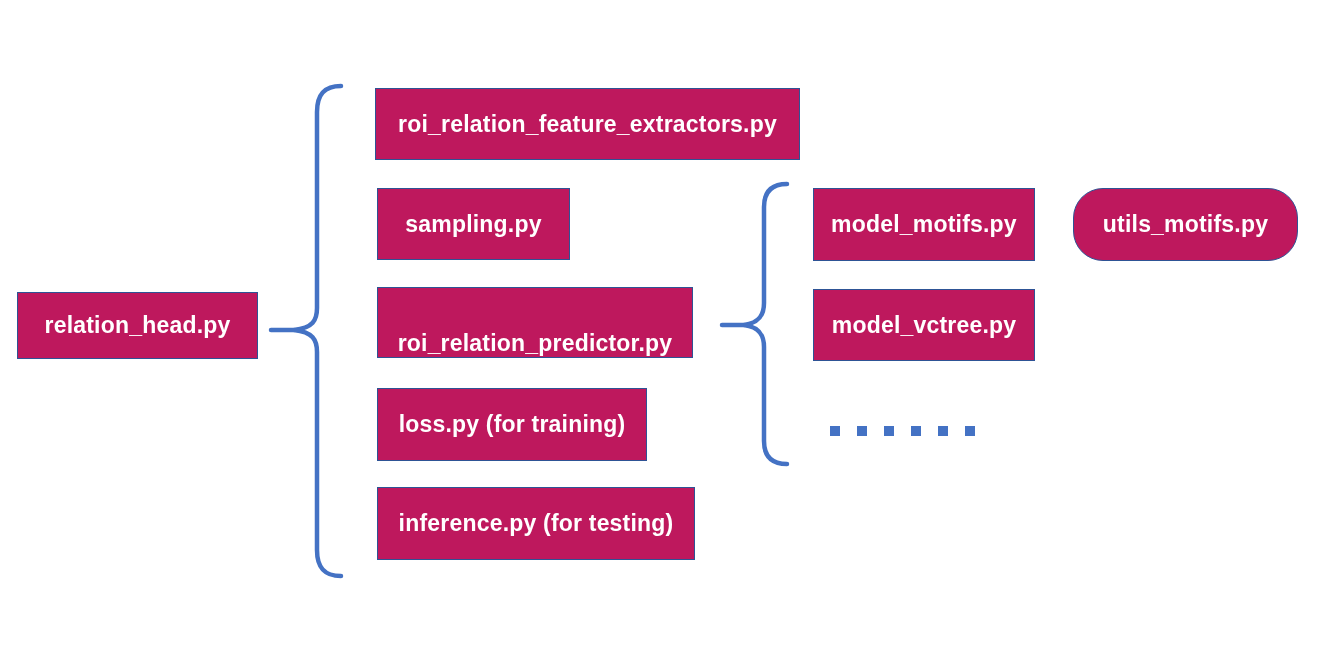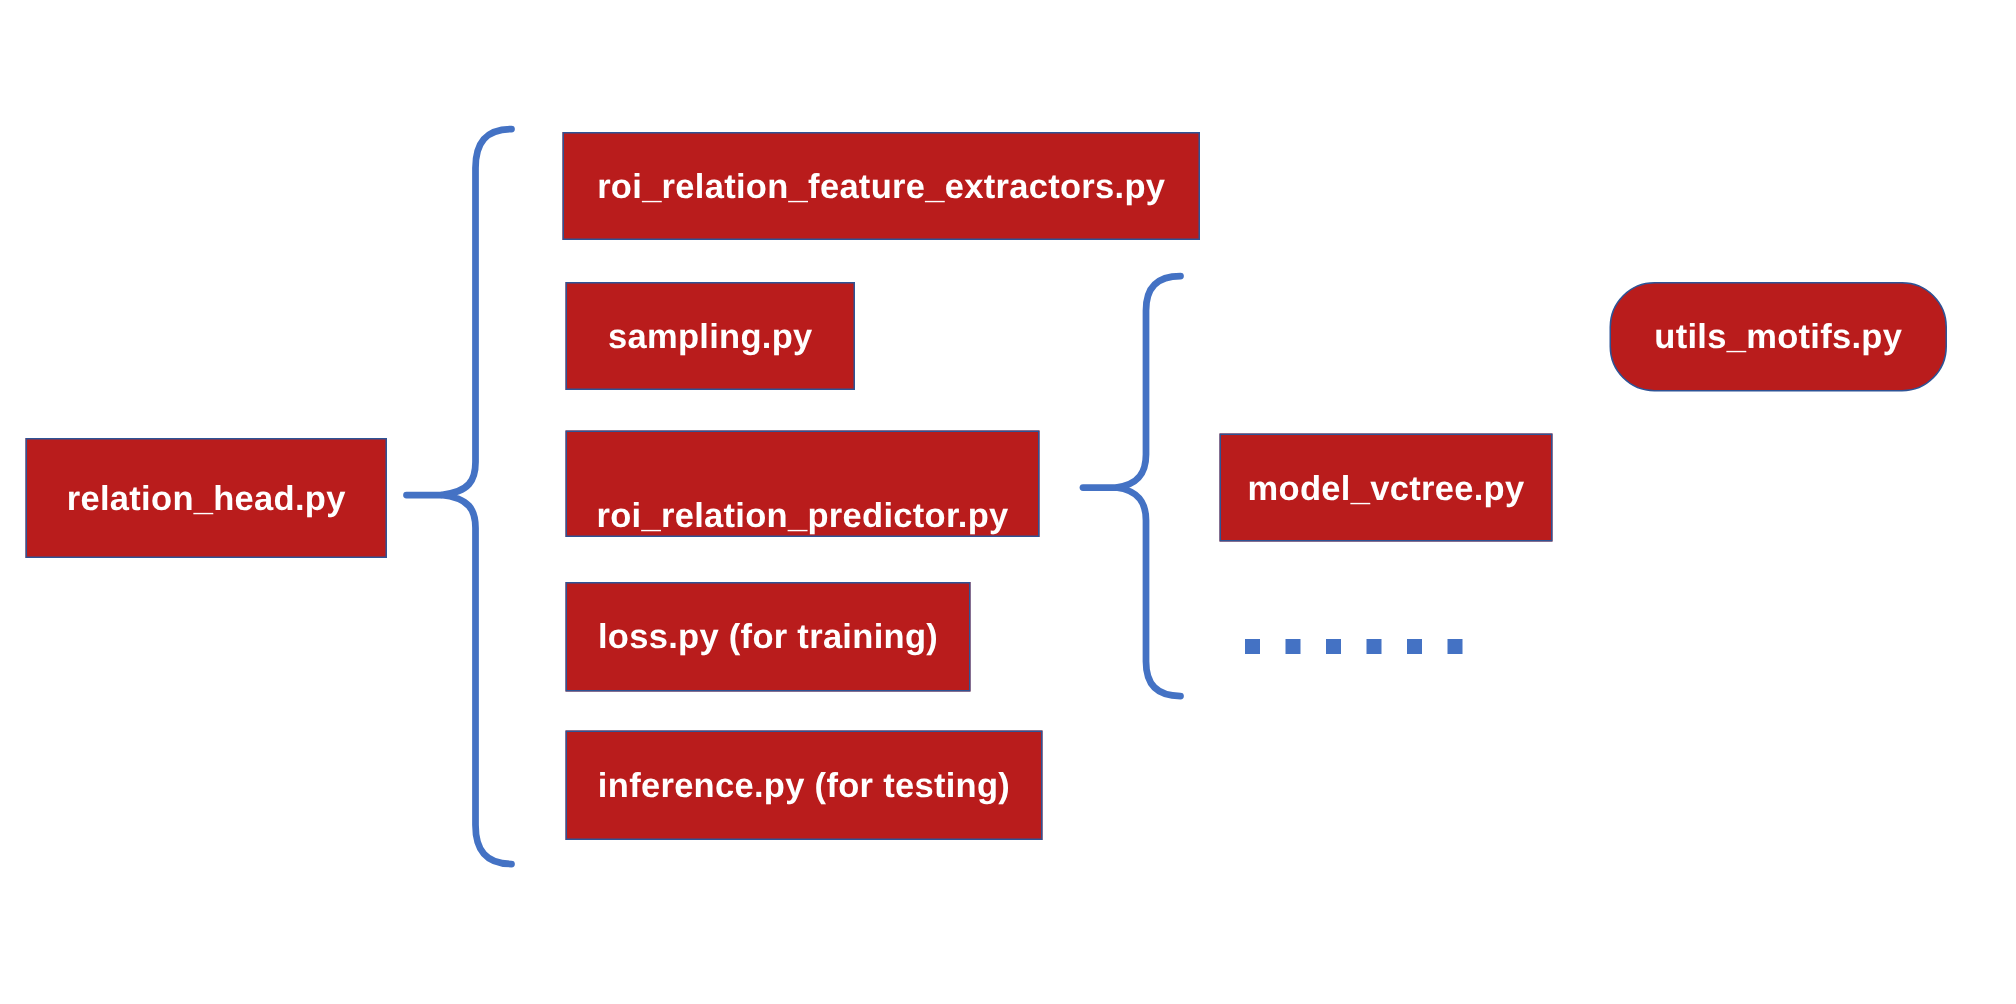--- a/index.html
+++ b/index.html
@@ -18,34 +18,34 @@
   .svg-overlay {
     position: absolute;
     left: 0;
     top: 0;
     width: 1344px;
     height: 669px;
     pointer-events: none;
   }
   .node {
     position: absolute;
-    background: #b91c1c;
+    background: #be185d;
     border: 1.5px solid #2E5395;
     box-sizing: border-box;
     display: flex;
     align-items: center;
     justify-content: center;
     color: #ffffff;
     font-size: 23px;
     font-weight: bold;
     white-space: nowrap;
     letter-spacing: 0.2px;
   }
   
-  .n-root        { left: 17px;   top: 292px; width: 241px; height: 80px; }
+  .n-root        { left: 17px;   top: 292px; width: 241px; height: 67px; }
   .n-extractors  { left: 375px;  top: 88px;  width: 425px; height: 72px; }
   .n-sampling    { left: 377px;  top: 188px; width: 193px; height: 72px; }
   .n-predictor   { left: 377px;  top: 287px; width: 316px; height: 71px; align-items: flex-end; }
   .n-loss        { left: 377px;  top: 388px; width: 270px; height: 73px; }
   .n-inference   { left: 377px;  top: 487px; width: 318px; height: 73px; }
   .n-model-motifs{ left: 813px;  top: 188px; width: 222px; height: 73px; }
   .n-utils-motifs{ left: 1073px; top: 188px; width: 225px; height: 73px; border-radius: 30px; }
   .n-model-vctree{ left: 813px;  top: 289px; width: 222px; height: 72px; text-align: right; }
   .n-utils-vctree{ left: 1073px; top: 289px; width: 225px; height: 72px; }
 
@@ -95,20 +95,23 @@
   </div>
 
   <div class="node n-loss">
     <span>loss.py (for training)</span>
   </div>
 
   <div class="node n-inference">
     <span>inference.py (for testing)</span>
   </div>
 
+  <div class="node n-model-motifs">
+    <span>model_motifs.py</span>
+  </div>
 
   <div class="node n-utils-motifs">
     <span>utils_motifs.py</span>
   </div>
 
   <div class="node n-model-vctree">
     <span>model_vctree.py</span>
   </div>
 
 

